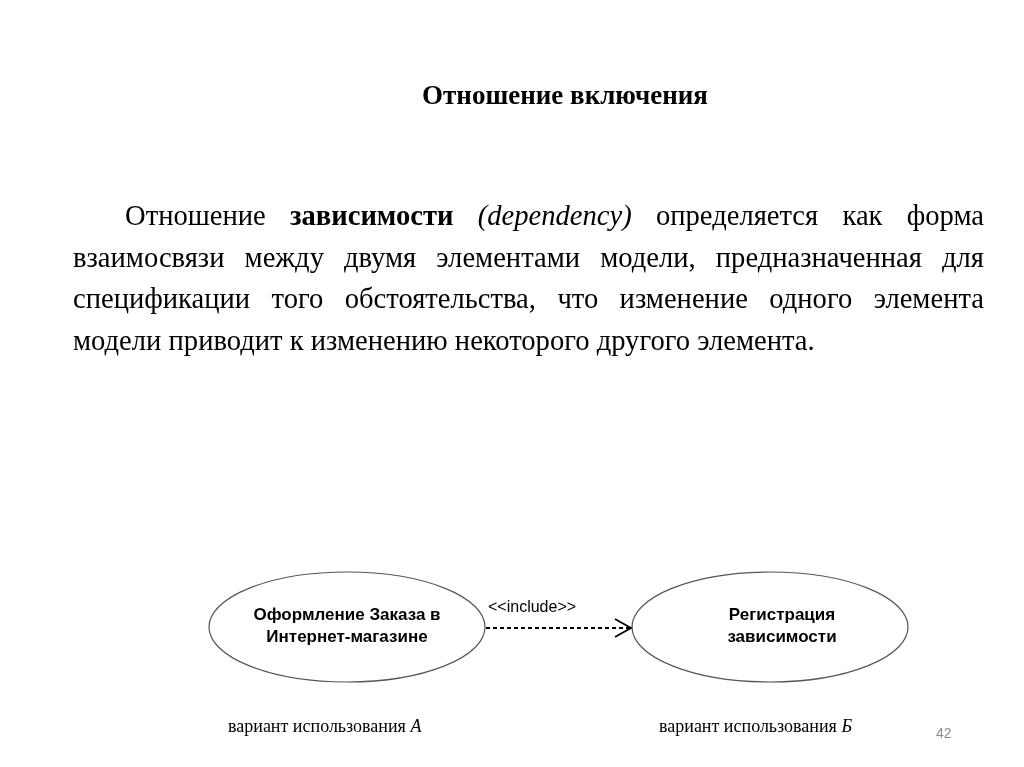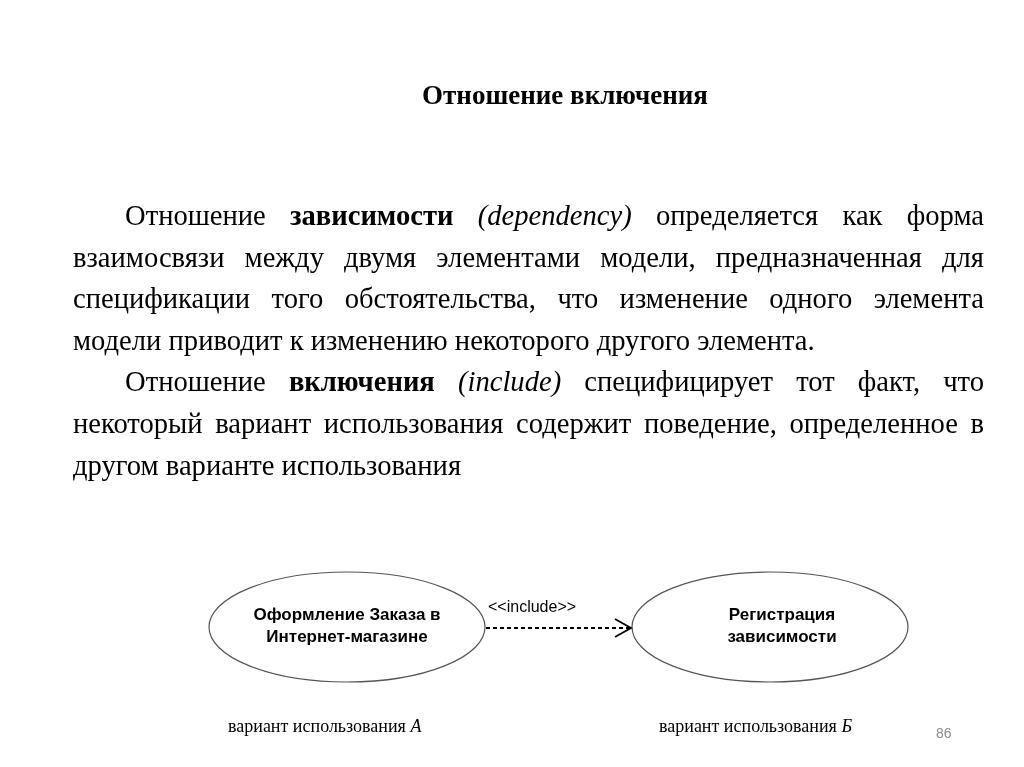--- a/index.html
+++ b/index.html
@@ -89,21 +89,20 @@
   </style>
 </head>
 <body>
 
 <div>
 
   <div class="slide-title">Отношение включения</div>
 
   <div class="body-text">
     <p><span>Отношение </span><b>зависимости</b><i> (dependency)</i><span> определяется как форма взаимосвязи между двумя элементами модели, предназначенная для спецификации того обстоятельства, что изменение одного элемента модели приводит к изменению некоторого другого элемента.</span></p>
-    <p><span>Отношение </span><b>включения</b><i> (include)</i><span> специфицирует тот факт, что некоторый вариант использования содержит поведение, определенное в другом варианте использования</span></p>
   </div>
 
   <div class="diagram">
     <svg width="1024" height="767" viewBox="0 0 1024 767">
       <ellipse cx="347" cy="627" rx="138" ry="55" fill="#ffffff" stroke="#555555" stroke-width="1.2"></ellipse>
       <ellipse cx="770" cy="627" rx="138" ry="55" fill="#ffffff" stroke="#555555" stroke-width="1.2"></ellipse>
       <line x1="486" y1="628" x2="630" y2="628" stroke="#000000" stroke-width="1.8" stroke-dasharray="4,3"></line>
       <polyline points="615,619 631,628 615,637" fill="none" stroke="#000000" stroke-width="1.8"></polyline>
     </svg>
 
@@ -121,14 +120,14 @@
 
     <div class="caption" style="left:228px; top:716px;">
       <span>вариант использования </span><i>А</i>
     </div>
 
     <div class="caption" style="left:659px; top:716px;">
       <span>вариант использования </span><i>Б</i>
     </div>
   </div>
 
-  <div class="page-number">86</div>
+  <div class="page-number">42</div>
 </div>
 
 </body></html>

